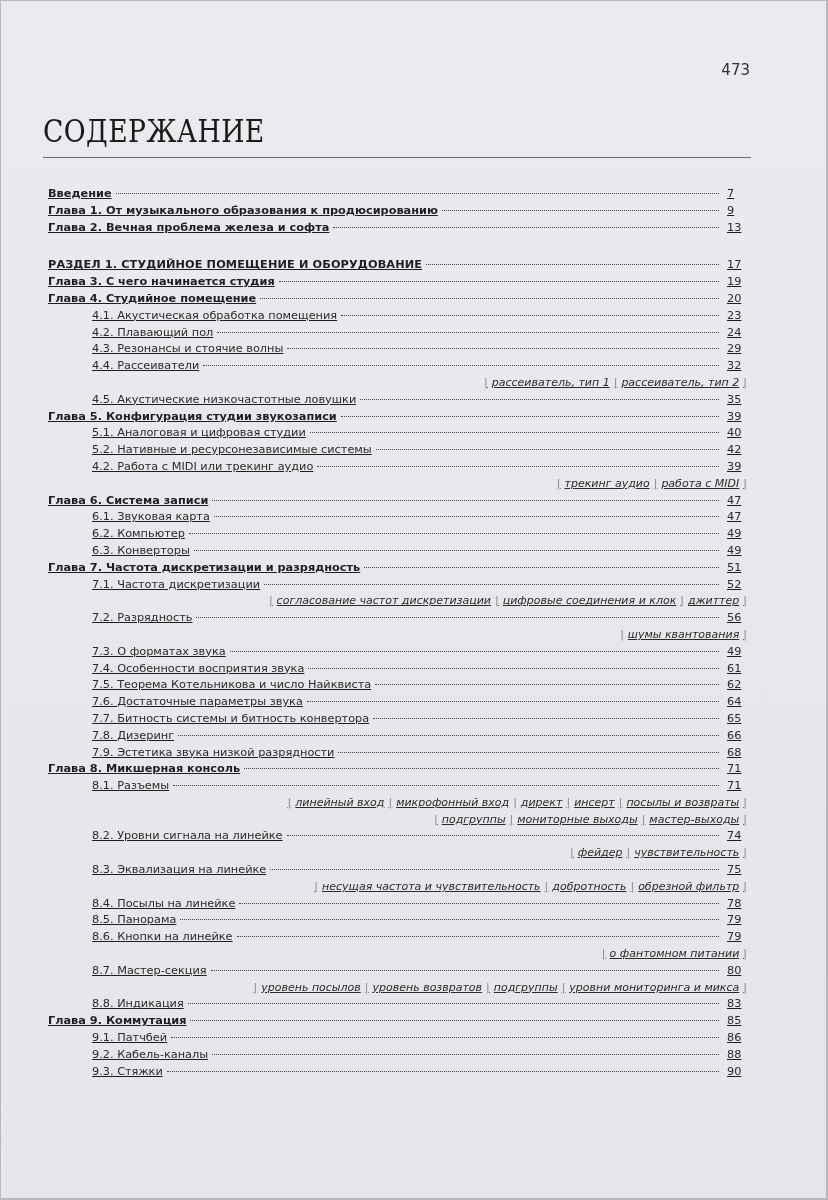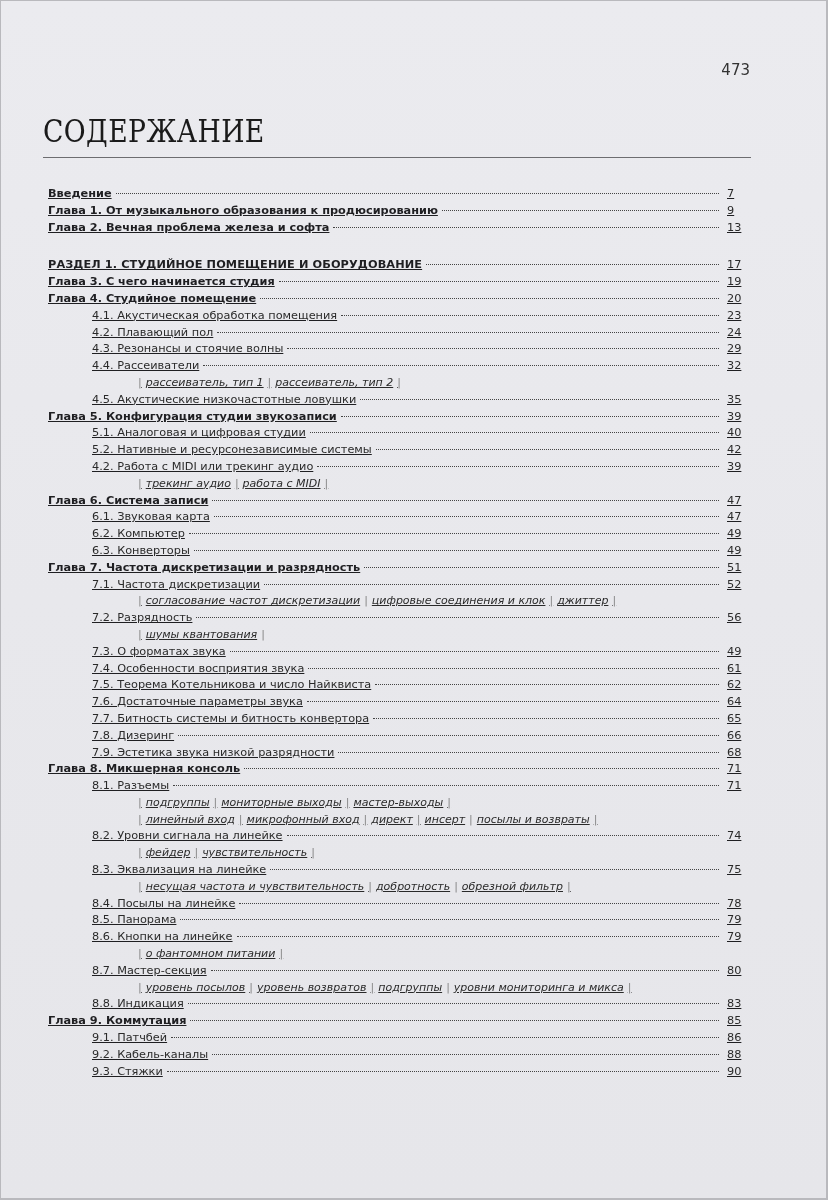--- a/index.html
+++ b/index.html
@@ -46,21 +46,21 @@
     .row .leader {
       flex: 1 1 auto; height: 1px; margin-right: 8px;
       border-bottom: 1.5px dotted #444;
       transform: translateY(-3px);
     }
     .row .pg { flex: 0 0 24px; text-align: left; color: #2a2a2a; }
     .lvl-chapter .label, .lvl-part .label { font-weight: bold; }
     .lvl-part .label { letter-spacing: 0.1px; }
     .lvl-section .label { padding-left: 44px; color: #2a2a2a; }
     .row.sub {
-      padding-left: 86px; font-style: italic; font-size: 11px; color: #2a2a2a;
+      padding-left: 86px; font-style: italic; font-size: 11px; color: #2a2a2a; text-align: right;
     }
     .row.sub .bar { color: #888; font-style: normal; padding: 0 4px; }
     .gap { height: 21px; }
   </style>
 </head>
 <body>
 
 <div class="page">
   <div class="page-number">473</div>
   <h1 class="title">СОДЕРЖАНИЕ</h1>
@@ -219,22 +219,22 @@
       <div class="row entry lvl-chapter">
         <span class="label">Глава 8. Микшерная консоль</span>
         <span class="leader"></span>
         <span class="pg">71</span>
       </div>
       <div class="row entry lvl-section">
         <span class="label">8.1. Разъемы</span>
         <span class="leader"></span>
         <span class="pg">71</span>
       </div>
+      <div class="row sub"><span class="bar">|</span><span>линейный вход</span><span class="bar">|</span><span>микрофонный вход</span><span class="bar">|</span><span>директ</span><span class="bar">|</span><span>инсерт</span><span class="bar">|</span><span>посылы и возвраты</span><span class="bar">|</span></div>
       <div class="row sub"><span class="bar">|</span><span>подгруппы</span><span class="bar">|</span><span>мониторные выходы</span><span class="bar">|</span><span>мастер-выходы</span><span class="bar">|</span></div>
-      <div class="row sub"><span class="bar">|</span><span>линейный вход</span><span class="bar">|</span><span>микрофонный вход</span><span class="bar">|</span><span>директ</span><span class="bar">|</span><span>инсерт</span><span class="bar">|</span><span>посылы и возвраты</span><span class="bar">|</span></div>
       <div class="row entry lvl-section">
         <span class="label">8.2. Уровни сигнала на линейке</span>
         <span class="leader"></span>
         <span class="pg">74</span>
       </div>
       <div class="row sub"><span class="bar">|</span><span>фейдер</span><span class="bar">|</span><span>чувствительность</span><span class="bar">|</span></div>
       <div class="row entry lvl-section">
         <span class="label">8.3. Эквализация на линейке</span>
         <span class="leader"></span>
         <span class="pg">75</span>

